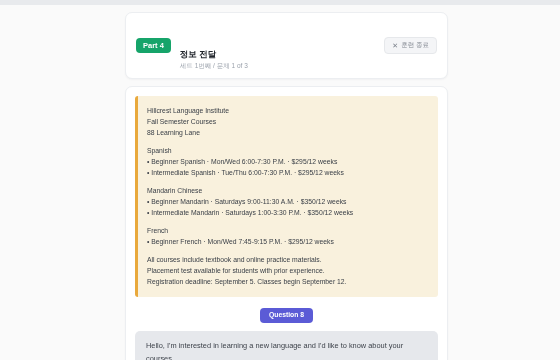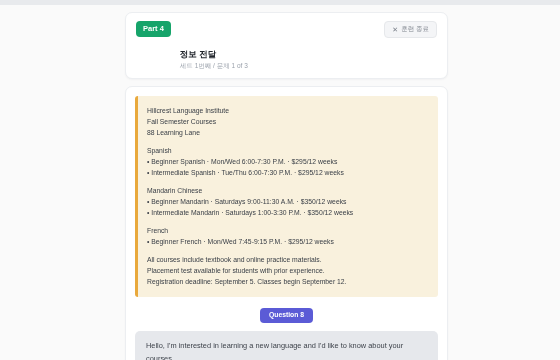--- a/index.html
+++ b/index.html
@@ -30,21 +30,21 @@
   }
 
   
   .header-card {
     background: #ffffff;
     border: 1px solid #eceef1;
     border-radius: 7px;
     box-shadow: 0 1px 2px rgba(16,24,40,0.04);
     padding: 8px 10px 8px 10px;
     display: flex;
-    align-items: flex-start;
+    align-items: center;
     box-sizing: border-box;
     width: 323px;
   }
   .part-badge {
     background: #16a46a;
     color: #ffffff;
     font-size: 7.5px;
     font-weight: bold;
     border-radius: 4px;
     padding: 4px 7px;

